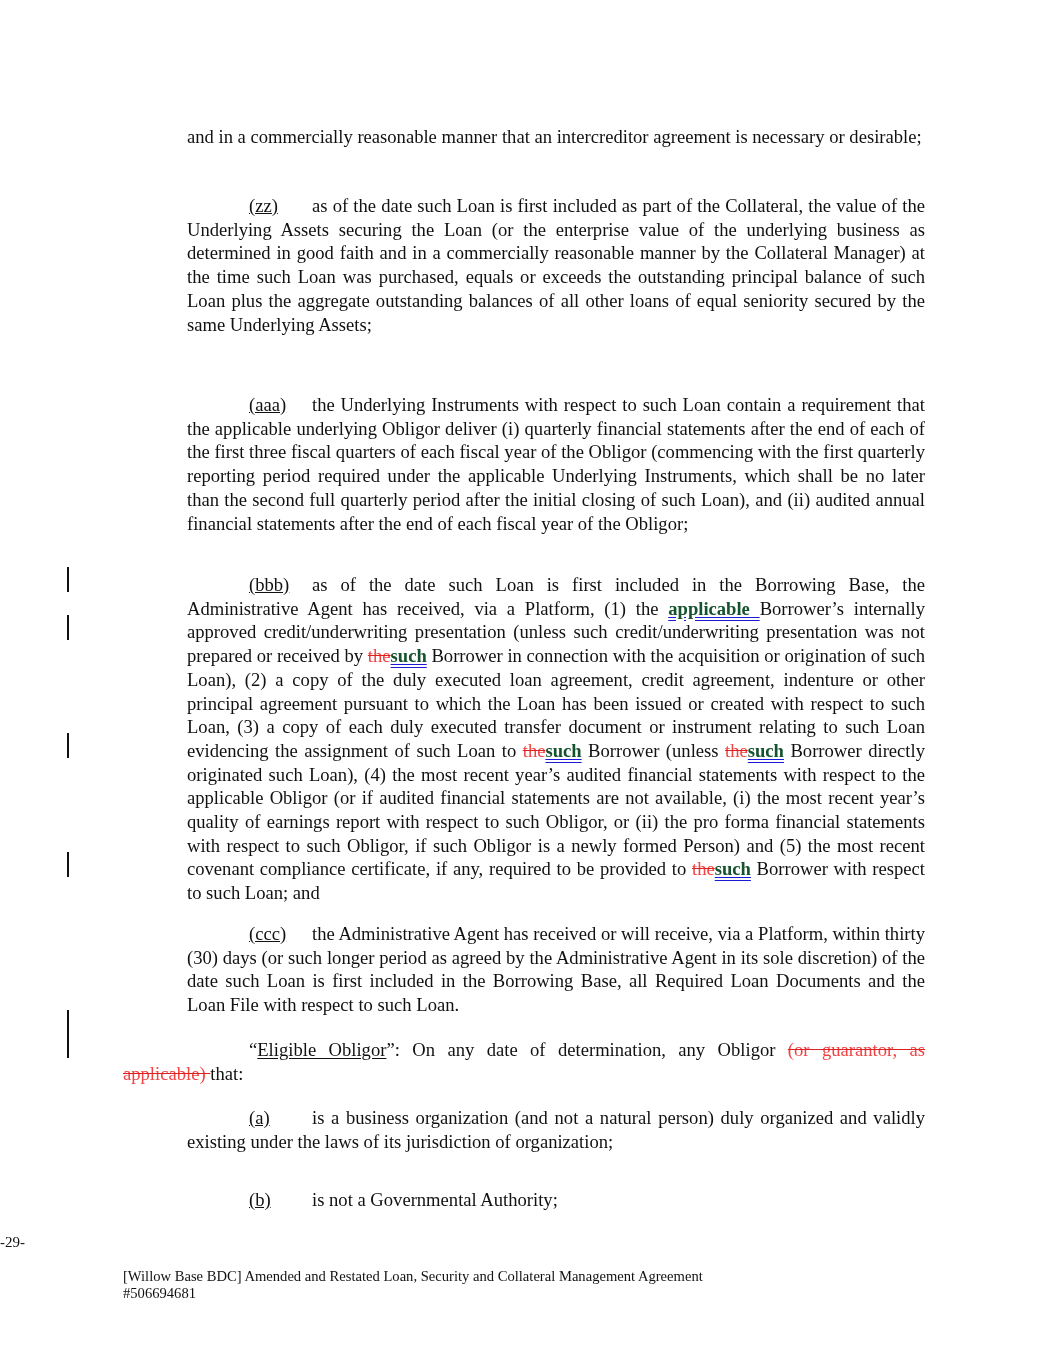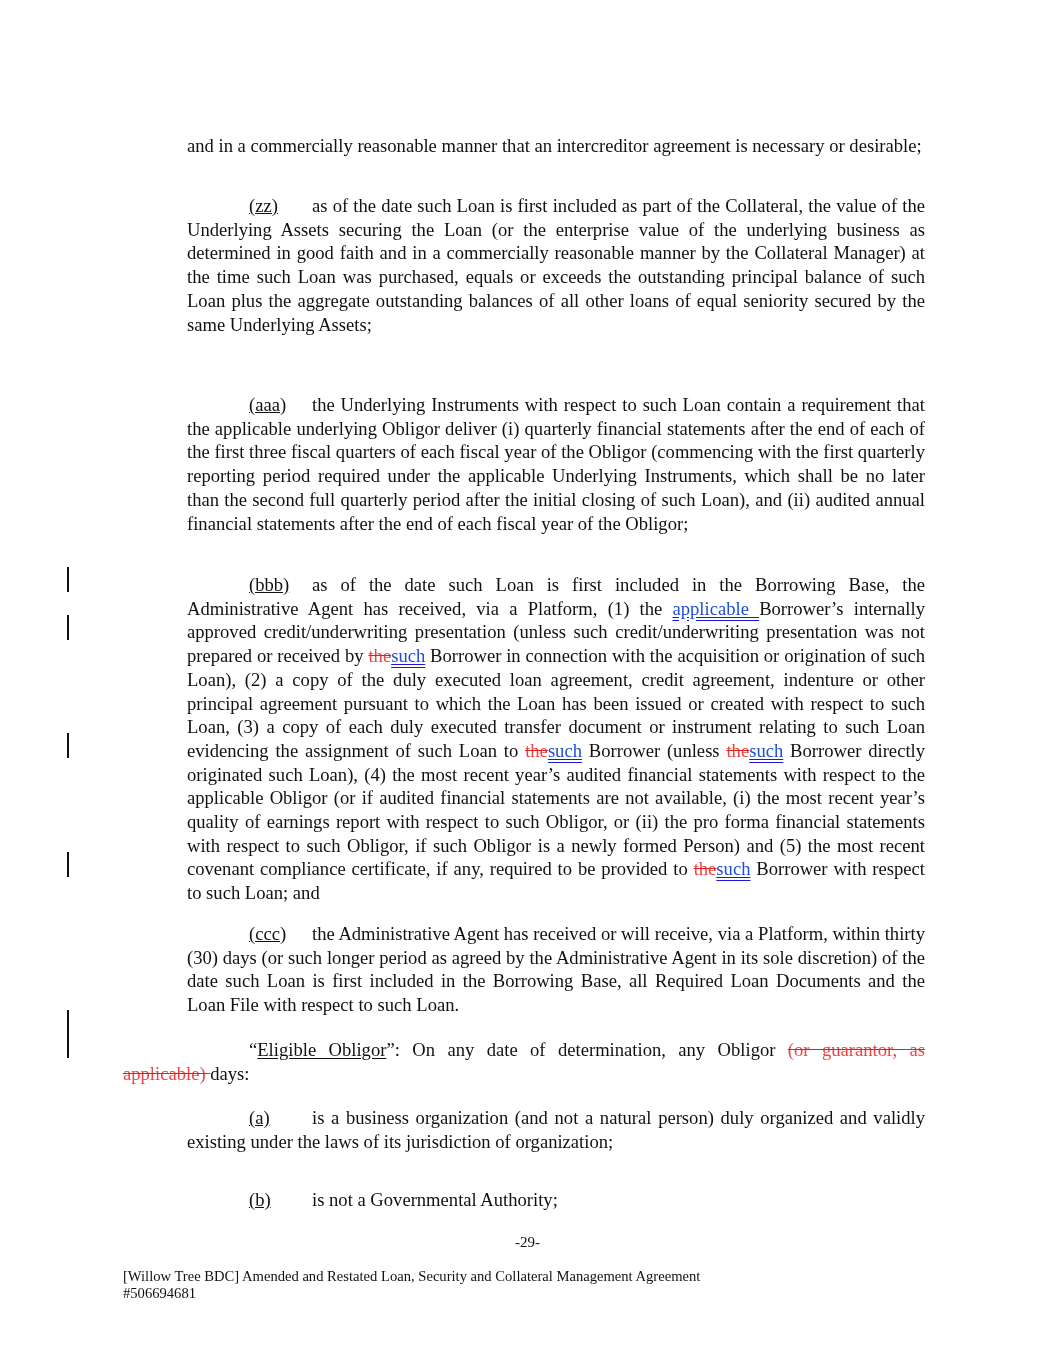--- a/index.html
+++ b/index.html
@@ -31,24 +31,25 @@
     }
     .para .indent { display: inline-block; width: 62px; }
     .para .label { display: inline-block; text-decoration: underline; }
     .lbl-zz { width: 63px; }
     .lbl-aaa { width: 63px; }
     .lbl-bbb { width: 63px; margin-top: 28px; }
     .lbl-ccc { width: 63px; }
     .lbl-a { width: 63px; }
     .lbl-b { width: 63px; }
     .ins {
-      color: #1d4ed8;
+      color: #14532d;
       text-decoration: underline double;
       text-decoration-color: #1a1ad6;
       text-underline-offset: 2px;
+      font-weight: bold;
     }
     .del {
       color: #ef4444;
       text-decoration: line-through;
       text-decoration-color: #e02020;
     }
     .defined {
       text-decoration: underline;
       text-underline-offset: 2px;
     }
@@ -56,21 +57,20 @@
       position: absolute;
       left: 67px;
       width: 2px;
       background: #111111;
     }
     .page-number {
       position: absolute;
       left: 0;
       width: 1055px;
       top: 1231px;
-      text-align: center;
       font-size: 15px;
     }
     .footer {
       position: absolute;
       left: 123px;
       top: 1268px;
       font-size: 14.6px;
       line-height: 17px;
     }
   </style>
@@ -78,52 +78,52 @@
 <body>
 
 <div class="page">
 
   <div class="change-bar" style="top:567px;height:25px;"></div>
   <div class="change-bar" style="top:615px;height:25px;"></div>
   <div class="change-bar" style="top:733px;height:25px;"></div>
   <div class="change-bar" style="top:852px;height:25px;"></div>
   <div class="change-bar" style="top:1010px;height:48px;"></div>
 
-  <p class="para" style="top:134px;">
+  <p class="para" style="top:125px;">
     <span>and in a commercially reasonable manner that an intercreditor agreement is necessary or desirable;</span>
   </p>
 
   <p class="para" style="top:194px;">
     <span class="indent"></span><span class="label lbl-zz">(zz)</span><span>as of the date such Loan is first included as part of the Collateral, the value of the Underlying Assets securing the Loan (or the enterprise value of the underlying business as determined in good faith and in a commercially reasonable manner by the Collateral Manager) at the time such Loan was purchased, equals or exceeds the outstanding principal balance of such Loan plus the aggregate outstanding balances of all other loans of equal seniority secured by the same Underlying Assets;</span>
   </p>
 
   <p class="para" style="top:357px;margin-top:36px;">
     <span class="indent"></span><span class="label lbl-aaa">(aaa)</span><span>the Underlying Instruments with respect to such Loan contain a requirement that the applicable underlying Obligor deliver (i) quarterly financial statements after the end of each of the first three fiscal quarters of each fiscal year of the Obligor (commencing with the first quarterly reporting period required under the applicable Underlying Instruments, which shall be no later than the second full quarterly period after the initial closing of such Loan), and (ii) audited annual financial statements after the end of each fiscal year of the Obligor;</span>
   </p>
 
   <p class="para" style="top:545px;">
     <span class="indent"></span><span class="label lbl-bbb">(bbb)</span><span>as of the date such Loan is first included in the Borrowing Base, the Administrative Agent has received, via a Platform, (1) the </span><span class="ins">applicable </span><span>Borrower’s internally approved credit/underwriting presentation (unless such credit/underwriting presentation was not prepared or received by </span><span class="del">the</span><span class="ins">such</span><span> Borrower in connection with the acquisition or origination of such Loan), (2) a copy of the duly executed loan agreement, credit agreement, indenture or other principal agreement pursuant to which the Loan has been issued or created with respect to such Loan, (3) a copy of each duly executed transfer document or instrument relating to such Loan evidencing the assignment of such Loan to </span><span class="del">the</span><span class="ins">such</span><span> Borrower (unless </span><span class="del">the</span><span class="ins">such</span><span> Borrower directly originated such Loan), (4) the most recent year’s audited financial statements with respect to the applicable Obligor (or if audited financial statements are not available, (i) the most recent year’s quality of earnings report with respect to such Obligor, or (ii) the pro forma financial statements with respect to such Obligor, if such Obligor is a newly formed Person) and (5) the most recent covenant compliance certificate, if any, required to be provided to </span><span class="del">the</span><span class="ins">such</span><span> Borrower with respect to such Loan; and</span>
   </p>
 
   <p class="para" style="top:922px;">
     <span class="indent"></span><span class="label lbl-ccc">(ccc)</span><span>the Administrative Agent has received or will receive, via a Platform, within thirty (30) days (or such longer period as agreed by the Administrative Agent in its sole discretion) of the date such Loan is first included in the Borrowing Base, all Required Loan Documents and the Loan File with respect to such Loan.</span>
   </p>
 
   <p class="para" style="top:1038px;left:123px;width:802px;">
-    <span class="indent" style="width:126px;"></span><span>“</span><span class="defined">Eligible Obligor</span><span>”</span><span>: On any date of determination, any Obligor </span><span class="del">(or guarantor, as applicable) </span><span>days:</span>
+    <span class="indent" style="width:126px;"></span><span>“</span><span class="defined">Eligible Obligor</span><span>”</span><span>: On any date of determination, any Obligor </span><span class="del">(or guarantor, as applicable) </span><span>that:</span>
   </p>
 
   <p class="para" style="top:1106px;">
     <span class="indent"></span><span class="label lbl-a">(a)</span><span>is a business organization (and not a natural person) duly organized and validly existing under the laws of its jurisdiction of organization;</span>
   </p>
 
   <p class="para" style="top:1188px;">
     <span class="indent"></span><span class="label lbl-b">(b)</span><span>is not a Governmental Authority;</span>
   </p>
 
   <div class="page-number">-29-</div>
 
   <div class="footer">
-    <div>[Willow Tree BDC] Amended and Restated Loan, Security and Collateral Management Agreement</div>
+    <div>[Willow Base BDC] Amended and Restated Loan, Security and Collateral Management Agreement</div>
     <div>#506694681</div>
   </div>
 
 </div>
 
 </body></html>

